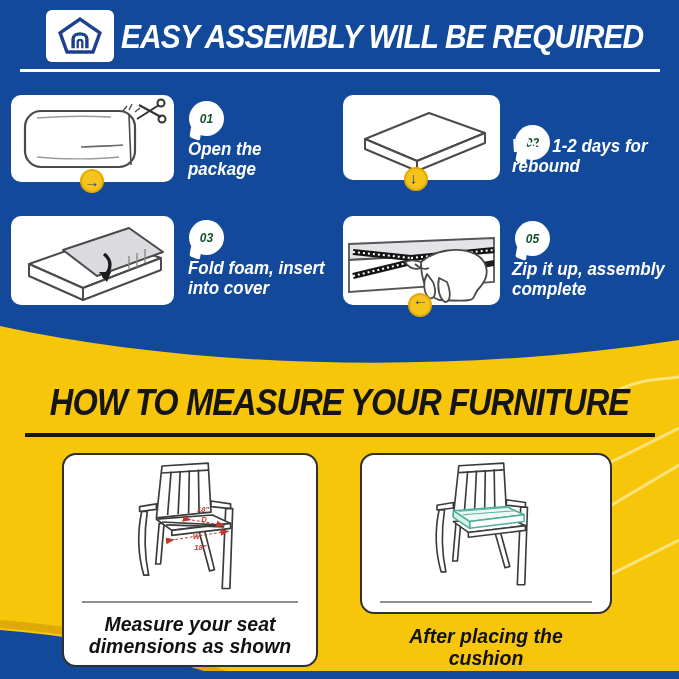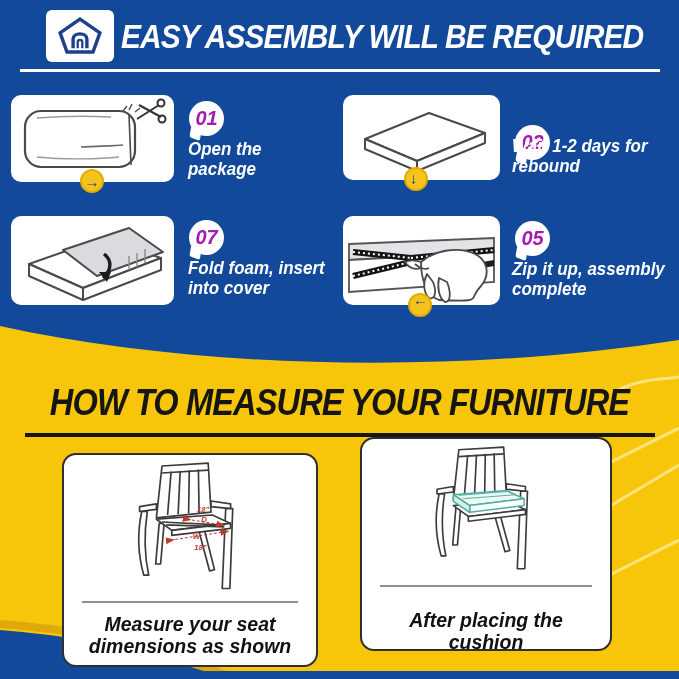--- a/index.html
+++ b/index.html
@@ -34,21 +34,21 @@
     box-sizing:border-box;display:flex;align-items:center;justify-content:center;
     color:#163C8C;font-weight:bold;font-size:15px;line-height:1;}
   .dot-1{left:80px;top:169px;}
   .dot-2{left:404px;top:167px;}
   .dot-4{left:408px;top:293px;}
   .rot90{transform:rotate(90deg);}
   .rot180{transform:rotate(180deg);}
 
   .badge{width:35px;height:35px;background:#fff;border-radius:50%;
     display:flex;align-items:center;justify-content:center;
-    color:#a21caf;font-weight:bold;font-style:italic;font-size:20px;}
+    color:#14532d;font-weight:bold;font-style:italic;font-size:12px;}
   .badge::after{content:"";position:absolute;left:1px;bottom:-3px;width:11px;height:11px;
     background:#fff;transform:rotate(20deg) skew(10deg);border-radius:2px;}
   .badge-1{left:189px;top:101px;}
   .badge-2{left:515px;top:97px;margin-top:28px;}
   .badge-3{left:189px;top:220px;}
   .badge-4{left:515px;top:221px;}
 
   .step-label{color:#fff;font-weight:bold;font-style:italic;font-size:17.5px;line-height:1.12;
     white-space:pre-line;transform:scaleX(.97);transform-origin:left top;}
   .label-1{left:188px;top:140px;width:150px;}
@@ -57,21 +57,21 @@
   .label-4{left:512px;top:260px;width:168px;}
 
   
   .measure-title{left:0;top:382px;width:679px;text-align:center;color:#151515;
     font-size:37px;font-weight:bold;font-style:italic;letter-spacing:-1px;white-space:nowrap;
     transform:scaleX(.88);transform-origin:center;}
   .measure-rule{left:25px;top:433px;width:630px;height:4px;background:#161616;}
 
   .panel{background:#fff;border:2px solid #2F2F2F;border-radius:14px;box-sizing:border-box;}
   .panel-left{left:62px;top:453px;width:256px;height:214px;}
-  .panel-right{left:360px;top:437px;width:252px;height:214px;}
+  .panel-right{left:360px;top:453px;width:252px;height:161px;}
   .panel .chair{position:absolute;left:50%;top:4px;transform:translateX(-50%);}
   .panel-divider{position:absolute;left:18px;right:18px;height:2px;background:#8F8F8F;}
   .div-left{top:146px;}
   .div-right{top:146px;}
   .caption{position:absolute;left:6px;right:6px;text-align:center;color:#111;
     font-style:italic;font-weight:bold;font-size:20.5px;line-height:1.08;white-space:pre-line;
     transform:scaleX(.95);transform-origin:center top;}
   .cap-left{top:158px;}
   .cap-right{top:170px;}
 
@@ -180,21 +180,21 @@
       <span class="rot180">→</span>
     </div>
 
   <div class="abs badge badge-1">
       <span>01</span>
     </div>
   <div class="abs badge badge-2">
       <span>02</span>
     </div>
   <div class="abs badge badge-3">
-      <span>07</span>
+      <span>03</span>
     </div>
   <div class="abs badge badge-4">
       <span>05</span>
     </div>
 
   <div class="abs step-label label-1">Open the
 package</div>
   <div class="abs step-label label-2">Wait 1-2 days for
 rebound</div>
   <div class="abs step-label label-3">Fold foam, insert

